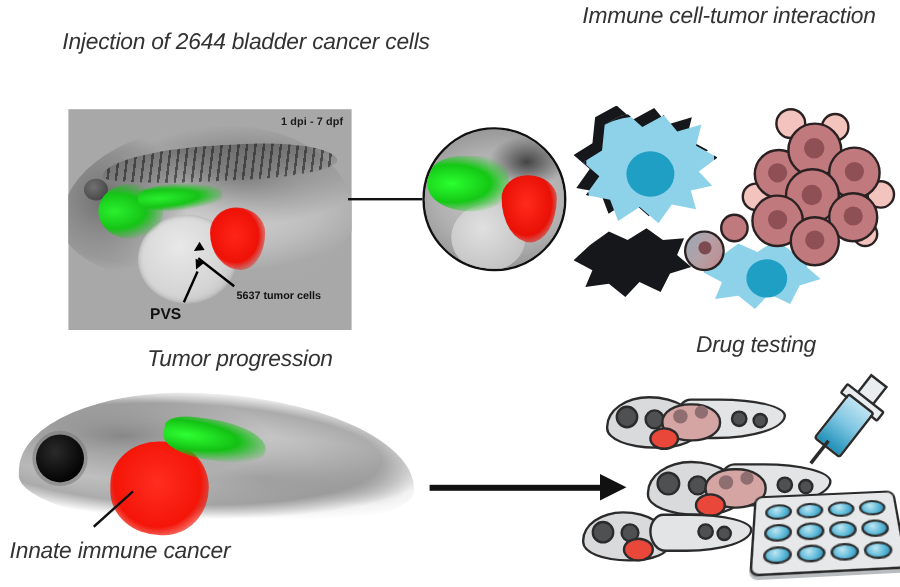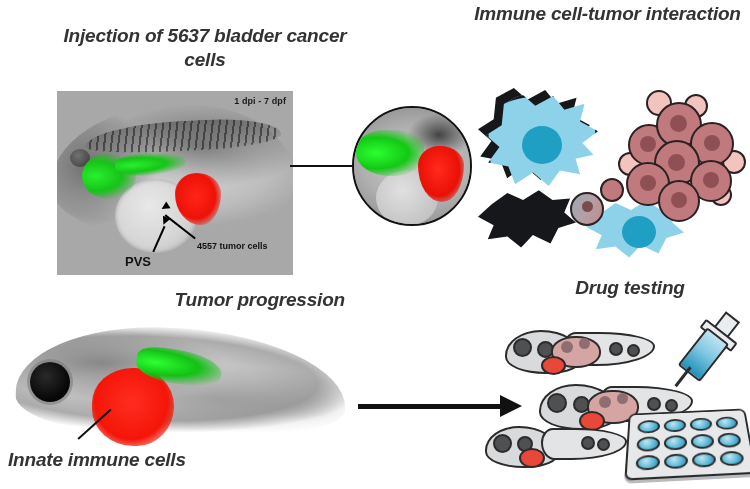--- a/index.html
+++ b/index.html
@@ -7,30 +7,30 @@
     width:750px;height:489px;
     background:#ffffff;
     font-family:"Liberation Sans", sans-serif;
     overflow:hidden;
     position:relative;
   }
   .fig{position:absolute;inset:0;}
 
   .panel-title{
     position:absolute;
-    font-weight:bold;
+    font-weight:normal;
     font-style:italic;
     color:#333333;
     text-align:center;
     line-height:1.28;
     letter-spacing:-0.2px;
   }
   #title-injection{left:50px;top:24px;width:310px;font-size:19px;}
   #title-interaction{left:470px;top:2px;width:275px;font-size:19px;}
-  #title-progression{left:55px;top:288px;width:290px;font-size:19px;text-align:right;}
+  #title-progression{left:55px;top:288px;width:290px;font-size:19px;}
   #title-drug{left:540px;top:276px;width:180px;font-size:19px;}
   #label-innate{left:8px;top:448px;width:250px;font-size:19px;text-align:left;}
 
   
   #micro-panel{
     position:absolute;left:57px;top:91px;width:236px;height:184px;
     background:#a8a8a8;overflow:hidden;
   }
   #micro-panel .ts{
     position:absolute;right:7px;top:5px;
@@ -213,38 +213,38 @@
     white-space:nowrap;pointer-events:none;
   }
   #wm-logo{width:21px;height:21px;border-radius:50%;background:#bdbdbd;position:relative;flex:0 0 auto;}
   #wm-logo:after{content:"";position:absolute;left:4px;top:6px;width:9px;height:7px;border-radius:50%;background:#ffffff;}
 </style>
 </head>
 <body>
 
 <div class="fig">
 
-  <div class="panel-title" id="title-injection">Injection of 5637 bladder cancer cells</div>
+  <div class="panel-title" id="title-injection">Injection of 2644 bladder cancer cells</div>
   <div class="panel-title" id="title-interaction">Immune cell-tumor interaction</div>
   <div class="panel-title" id="title-progression">Tumor progression</div>
   <div class="panel-title" id="title-drug">Drug testing</div>
-  <div class="panel-title" id="label-innate">Innate immune cells</div>
+  <div class="panel-title" id="label-innate">Innate immune cancer</div>
 
   <div id="micro-panel">
     <div class="fish-body" id="micro-fish"></div>
     <div id="micro-spine"></div>
     <div id="micro-eye"></div>
     <div id="micro-yolk"></div>
     <div class="green-fl" id="micro-green-a"></div>
     <div class="green-fl" id="micro-green-b"></div>
     <div class="red-fl" id="micro-red"></div>
 
     <div class="ts">1 dpi - 7 dpf</div>
 
-    <div class="anno-text" id="anno-tumor">4557 tumor cells</div>
+    <div class="anno-text" id="anno-tumor">5637 tumor cells</div>
     <div class="anno-arrow" style="left:138px;top:147px;width:38px;transform:rotate(-142deg);"></div>
     <div class="anno-head" style="left:104px;top:112px;border-width:4px 8px 4px 0;border-color:transparent #000 transparent transparent;transform:rotate(-32deg);"></div>
 
     <div class="anno-text" id="anno-pvs">PVS</div>
     <div class="anno-arrow" style="left:96px;top:160px;width:28px;transform:rotate(-66deg);"></div>
     <div class="anno-head" style="left:104px;top:126px;border-width:4px 8px 4px 0;border-color:transparent #000 transparent transparent;transform:rotate(-66deg);"></div>
   </div>
 
   <div id="connector"></div>
 

